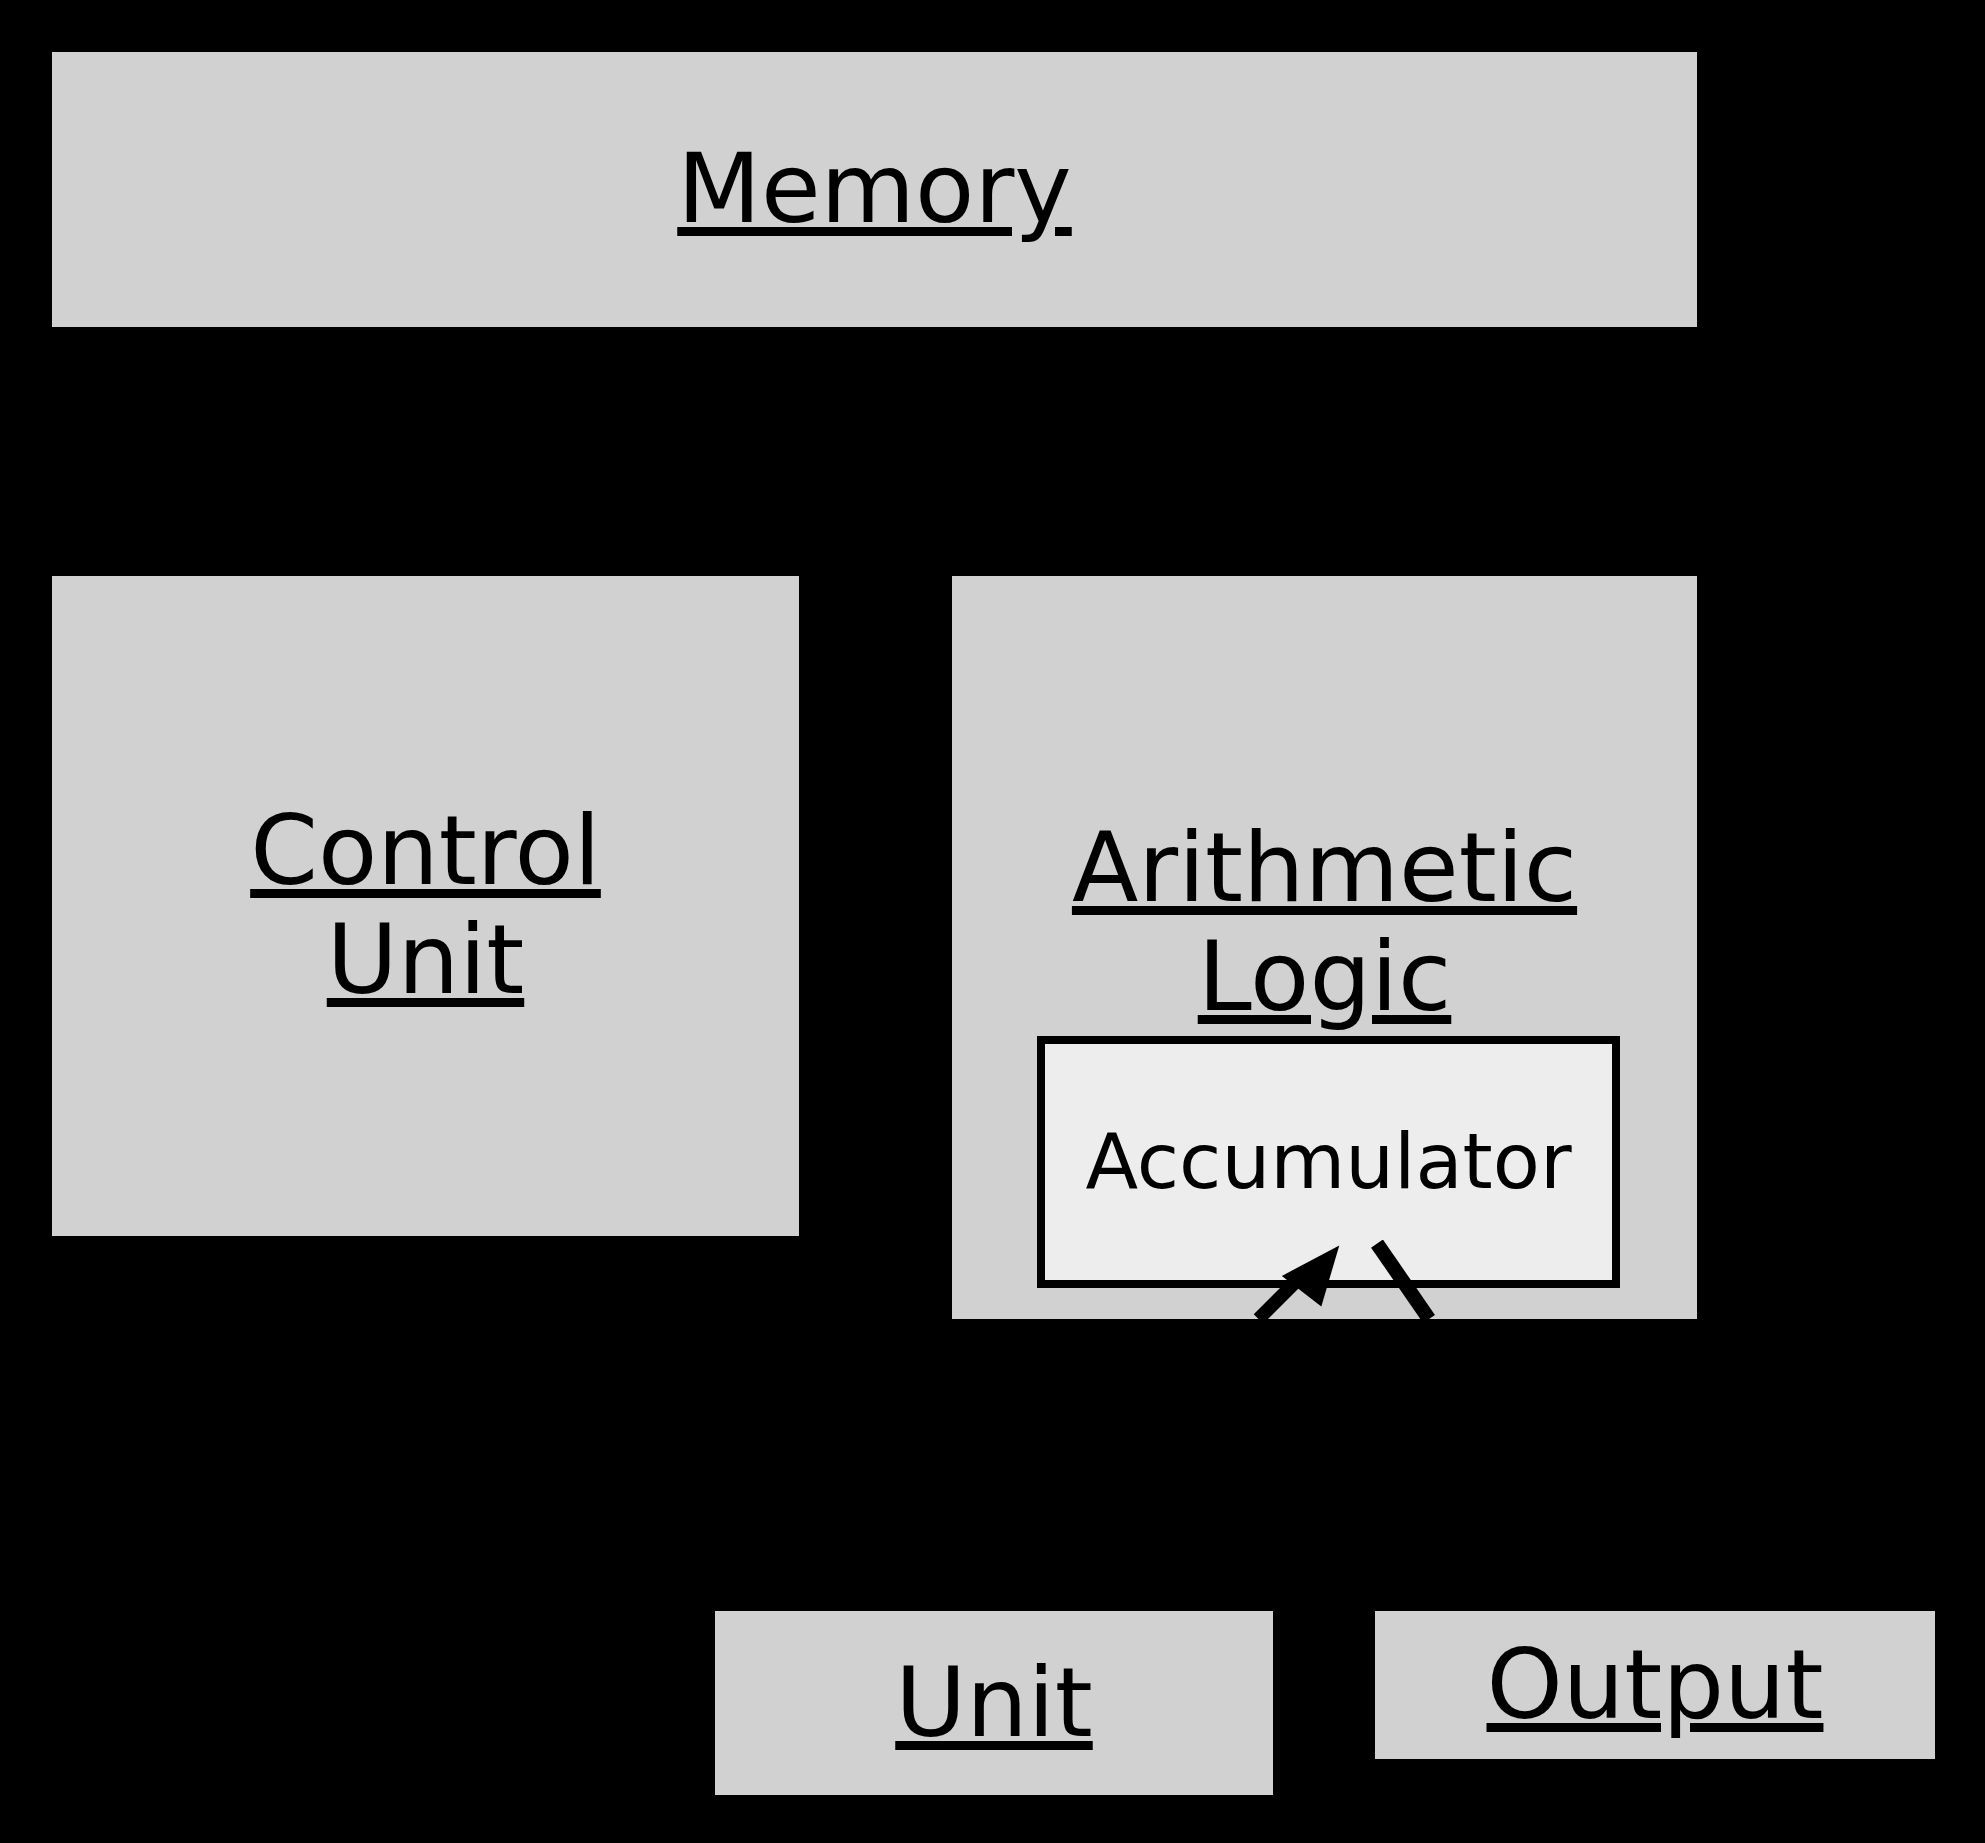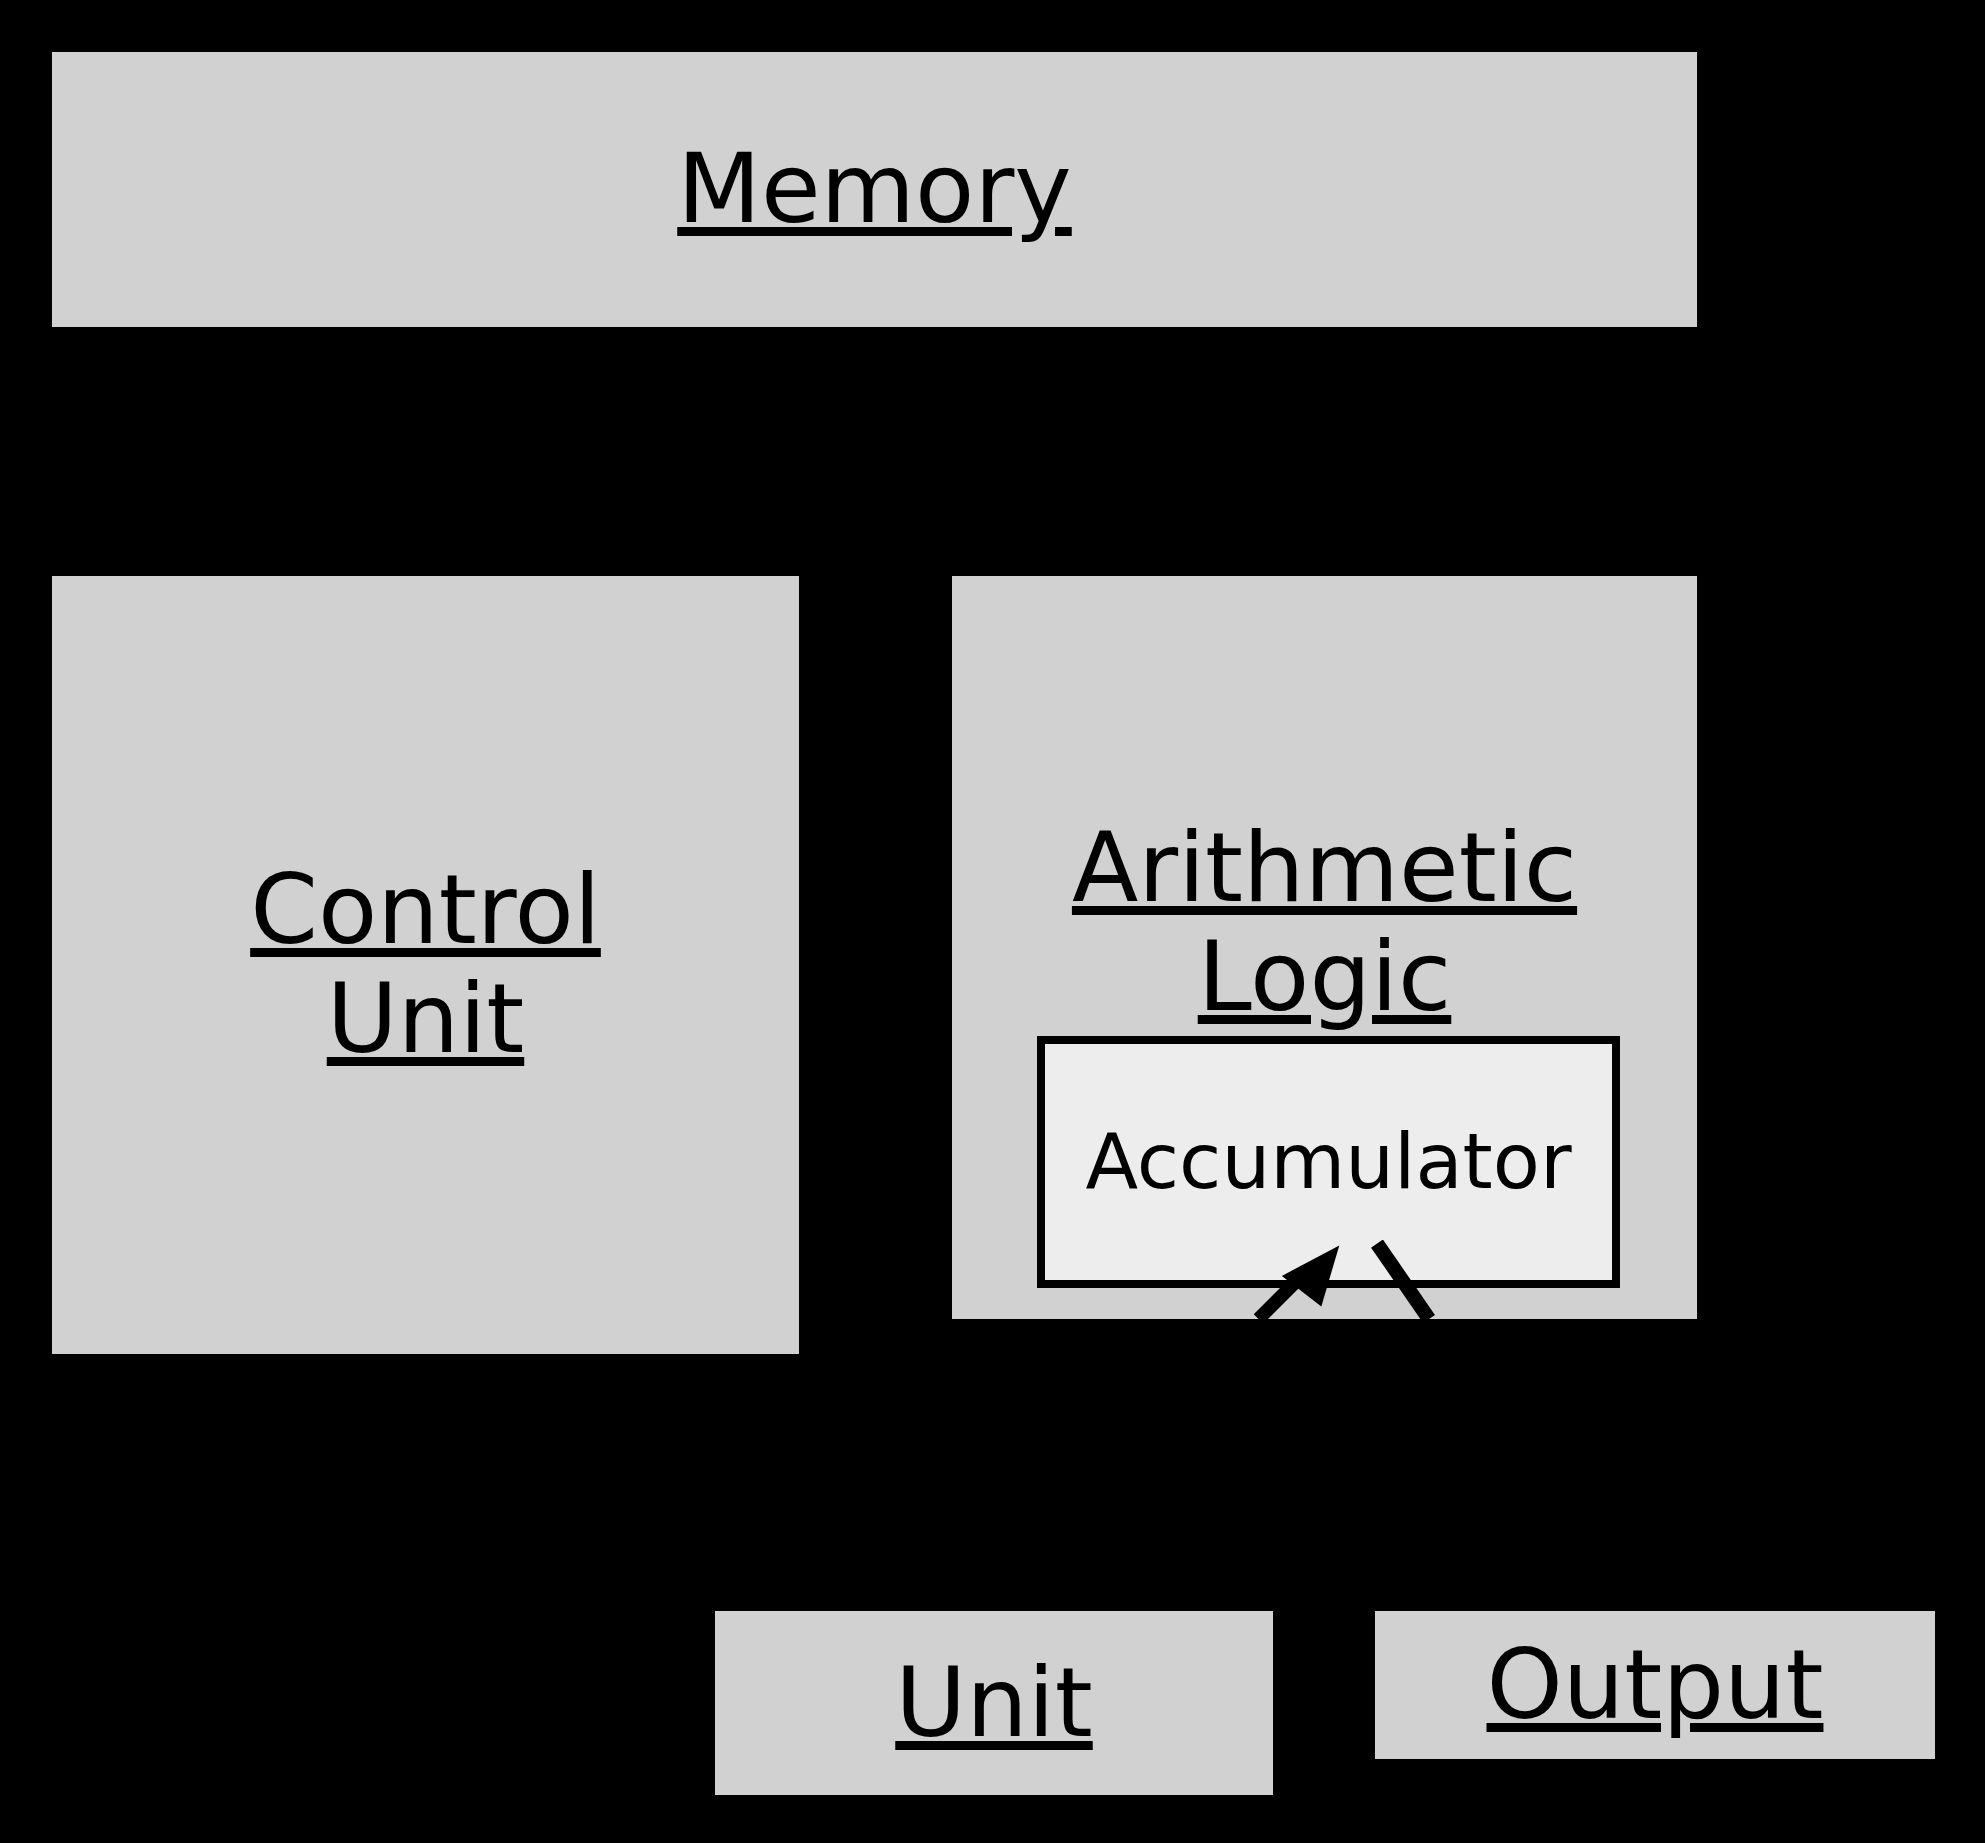--- a/index.html
+++ b/index.html
@@ -39,21 +39,21 @@
   }
 
   
   #node-memory {
     left: 52px;  top: 52px;
     width: 1645px; height: 275px;
     font-size: 97px;
   }
   #node-control-unit {
     left: 52px;  top: 576px;
-    width: 747px; height: 778px;
+    width: 747px; height: 660px;
     font-size: 97px;
   }
   #node-alu {
     left: 952px; top: 576px;
     width: 745px;  height: 743px;
     font-size: 97px;
     align-items: center;
     justify-content: center;
     padding-top: 59px;
   }

